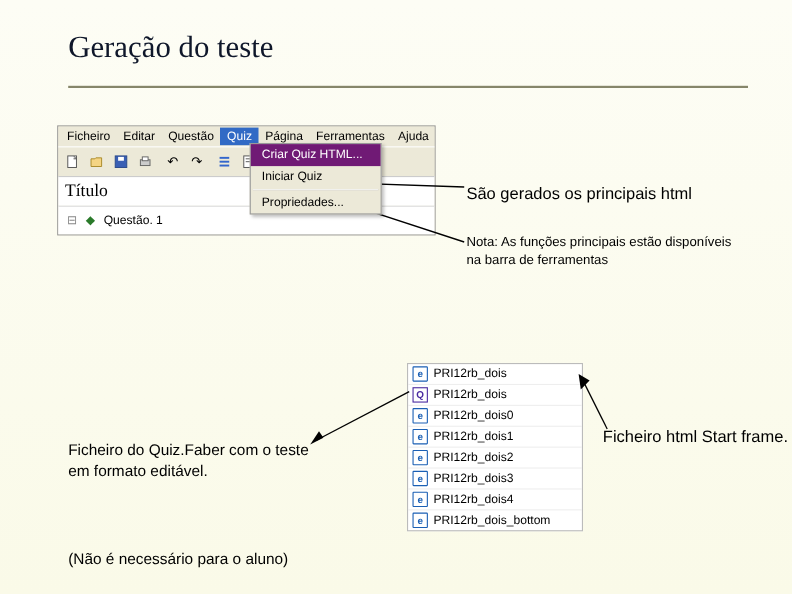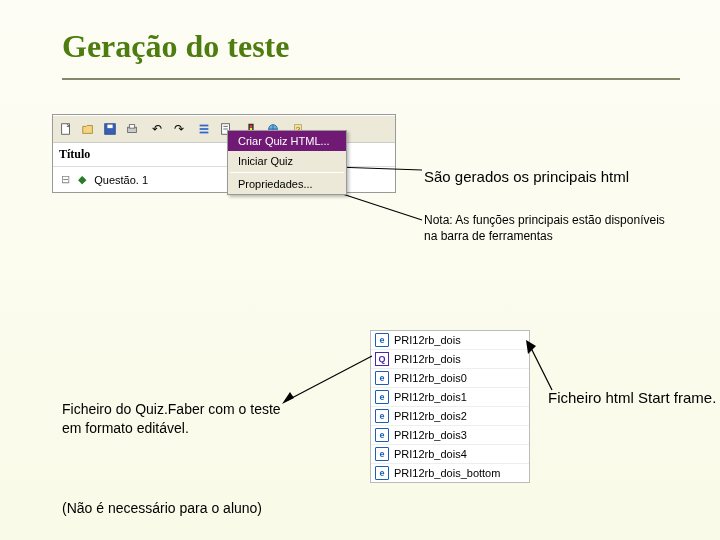--- a/index.html
+++ b/index.html
@@ -9,23 +9,23 @@
     background: linear-gradient(to bottom, #fdfdf5 0%, #fafae8 100%);
     font-family: Arial, sans-serif;
     position: relative;
     overflow: hidden;
   }
   .title-wrap {
     padding: 28px 0 6px 62px;
   }
   .title {
     font-family: "Times New Roman", serif;
-    font-size: 32px;
-    color: #4d7c0f;
-    font-weight: bold;
+    font-size: 28px;
+    color: #0f172a;
+    font-weight: normal;
   }
   .title-underline {
     position: absolute;
     left: 62px;
     right: 40px;
     top: 78px;
     height: 2px;
     background: #86866a;
   }
   .app-window {
@@ -96,22 +96,22 @@
     background: #aca899;
     margin: 1px 2px;
     border-bottom: 1px solid #fff;
   }
   .titulo-row {
     background: #fff;
     border-top: 1px solid #ccc;
     padding: 4px 6px;
   }
   .titulo-label {
-    font-weight: bold;
-    font-size: 12px;
+    font-weight: normal;
+    font-size: 16px;
     font-family: "Times New Roman", serif;
   }
   .tree-row {
     background: #fff;
     padding: 6px 8px;
     border-top: 1px solid #ddd;
     display: flex;
     align-items: center;
     gap: 6px;
     font-size: 11px;
@@ -163,20 +163,29 @@
 </style>
 </head>
 <body>
 
 <div class="title-wrap">
   <h1 class="title">Geração do teste</h1>
 </div>
 <div class="title-underline"></div>
 
 <div class="app-window">
+  <div class="menu-bar" id="menubar">
+      <div class="menu-item">Ficheiro</div>
+      <div class="menu-item">Editar</div>
+      <div class="menu-item">Questão</div>
+      <div class="menu-item active">Quiz</div>
+      <div class="menu-item">Página</div>
+      <div class="menu-item">Ferramentas</div>
+      <div class="menu-item">Ajuda</div>
+    </div>
 
   <div class="toolbar">
     <div class="tb-btn">
         <svg viewBox="0 0 16 16">
           <rect x="3" y="2" width="9" height="12" fill="#fff" stroke="#555"></rect>
           <polyline points="9,2 12,5 9,5" fill="#ddd" stroke="#555"></polyline>
         </svg>
       </div>
     <div class="tb-btn">
         <svg viewBox="0 0 16 16">

